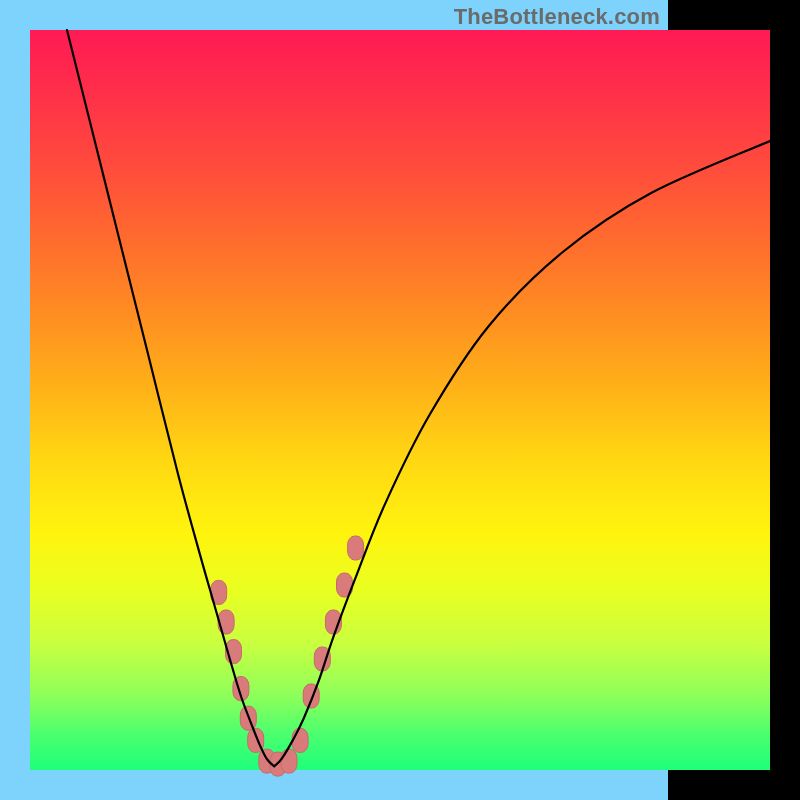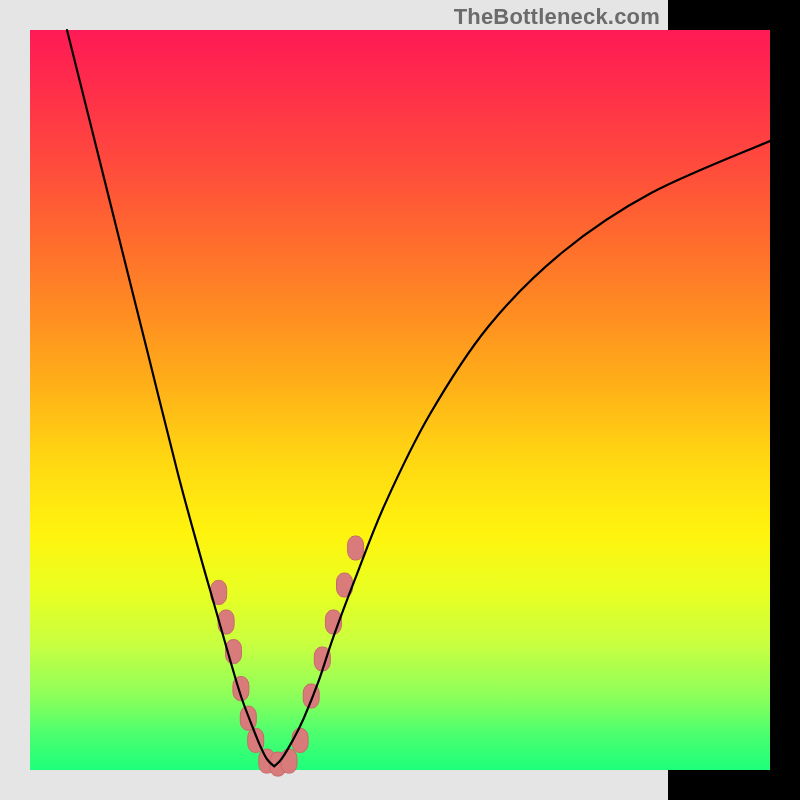--- a/index.html
+++ b/index.html
@@ -10,21 +10,21 @@
     background: #000;
     overflow: hidden;
     font-family: Arial, Helvetica, sans-serif;
   }
   .frame {
     position: absolute;
     top: 0;
     left: 0;
     width: 668px;
     height: 800px;
-    background: #e5e5e5;
+    background: #7dd3fc;
   }
   .plot-area {
     position: absolute;
     top: 30px;
     left: 30px;
     width: 740px;
     height: 740px;
     
     background: linear-gradient(to bottom,
       #ff1a55 0%,

